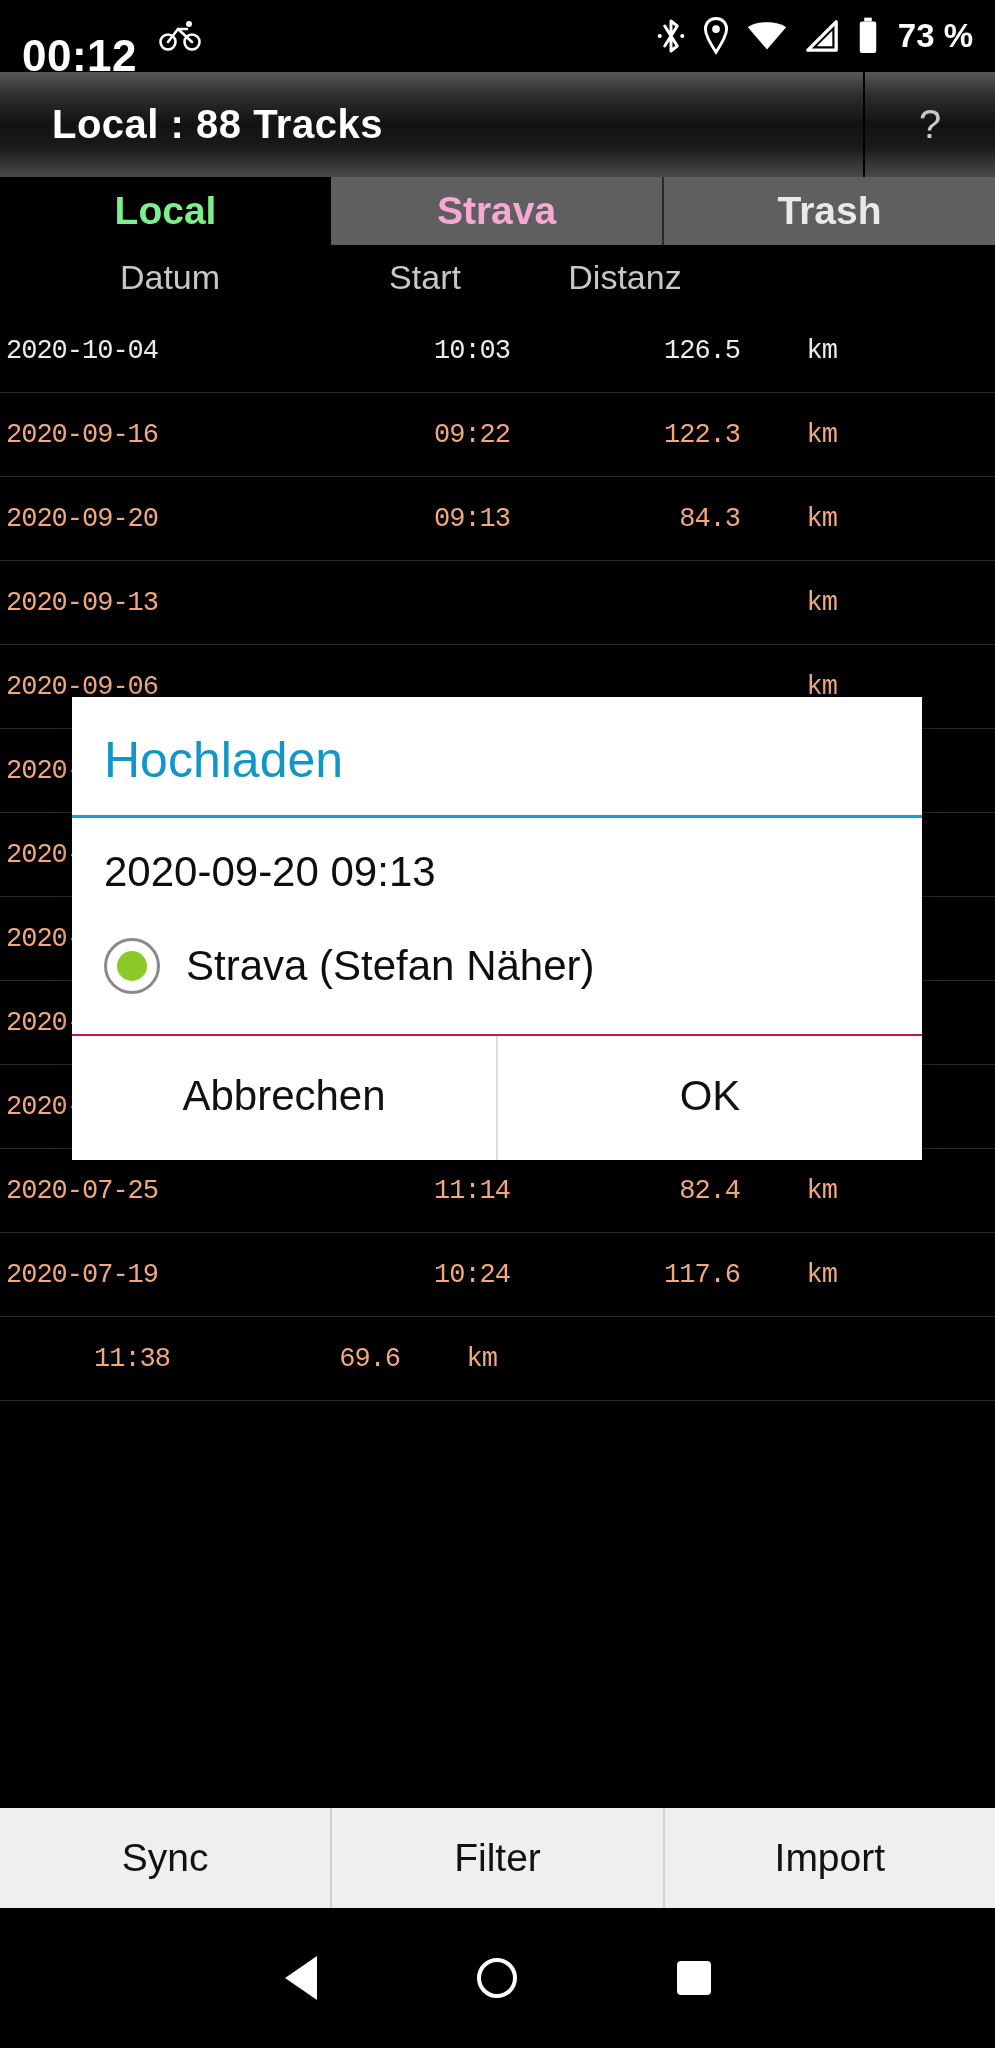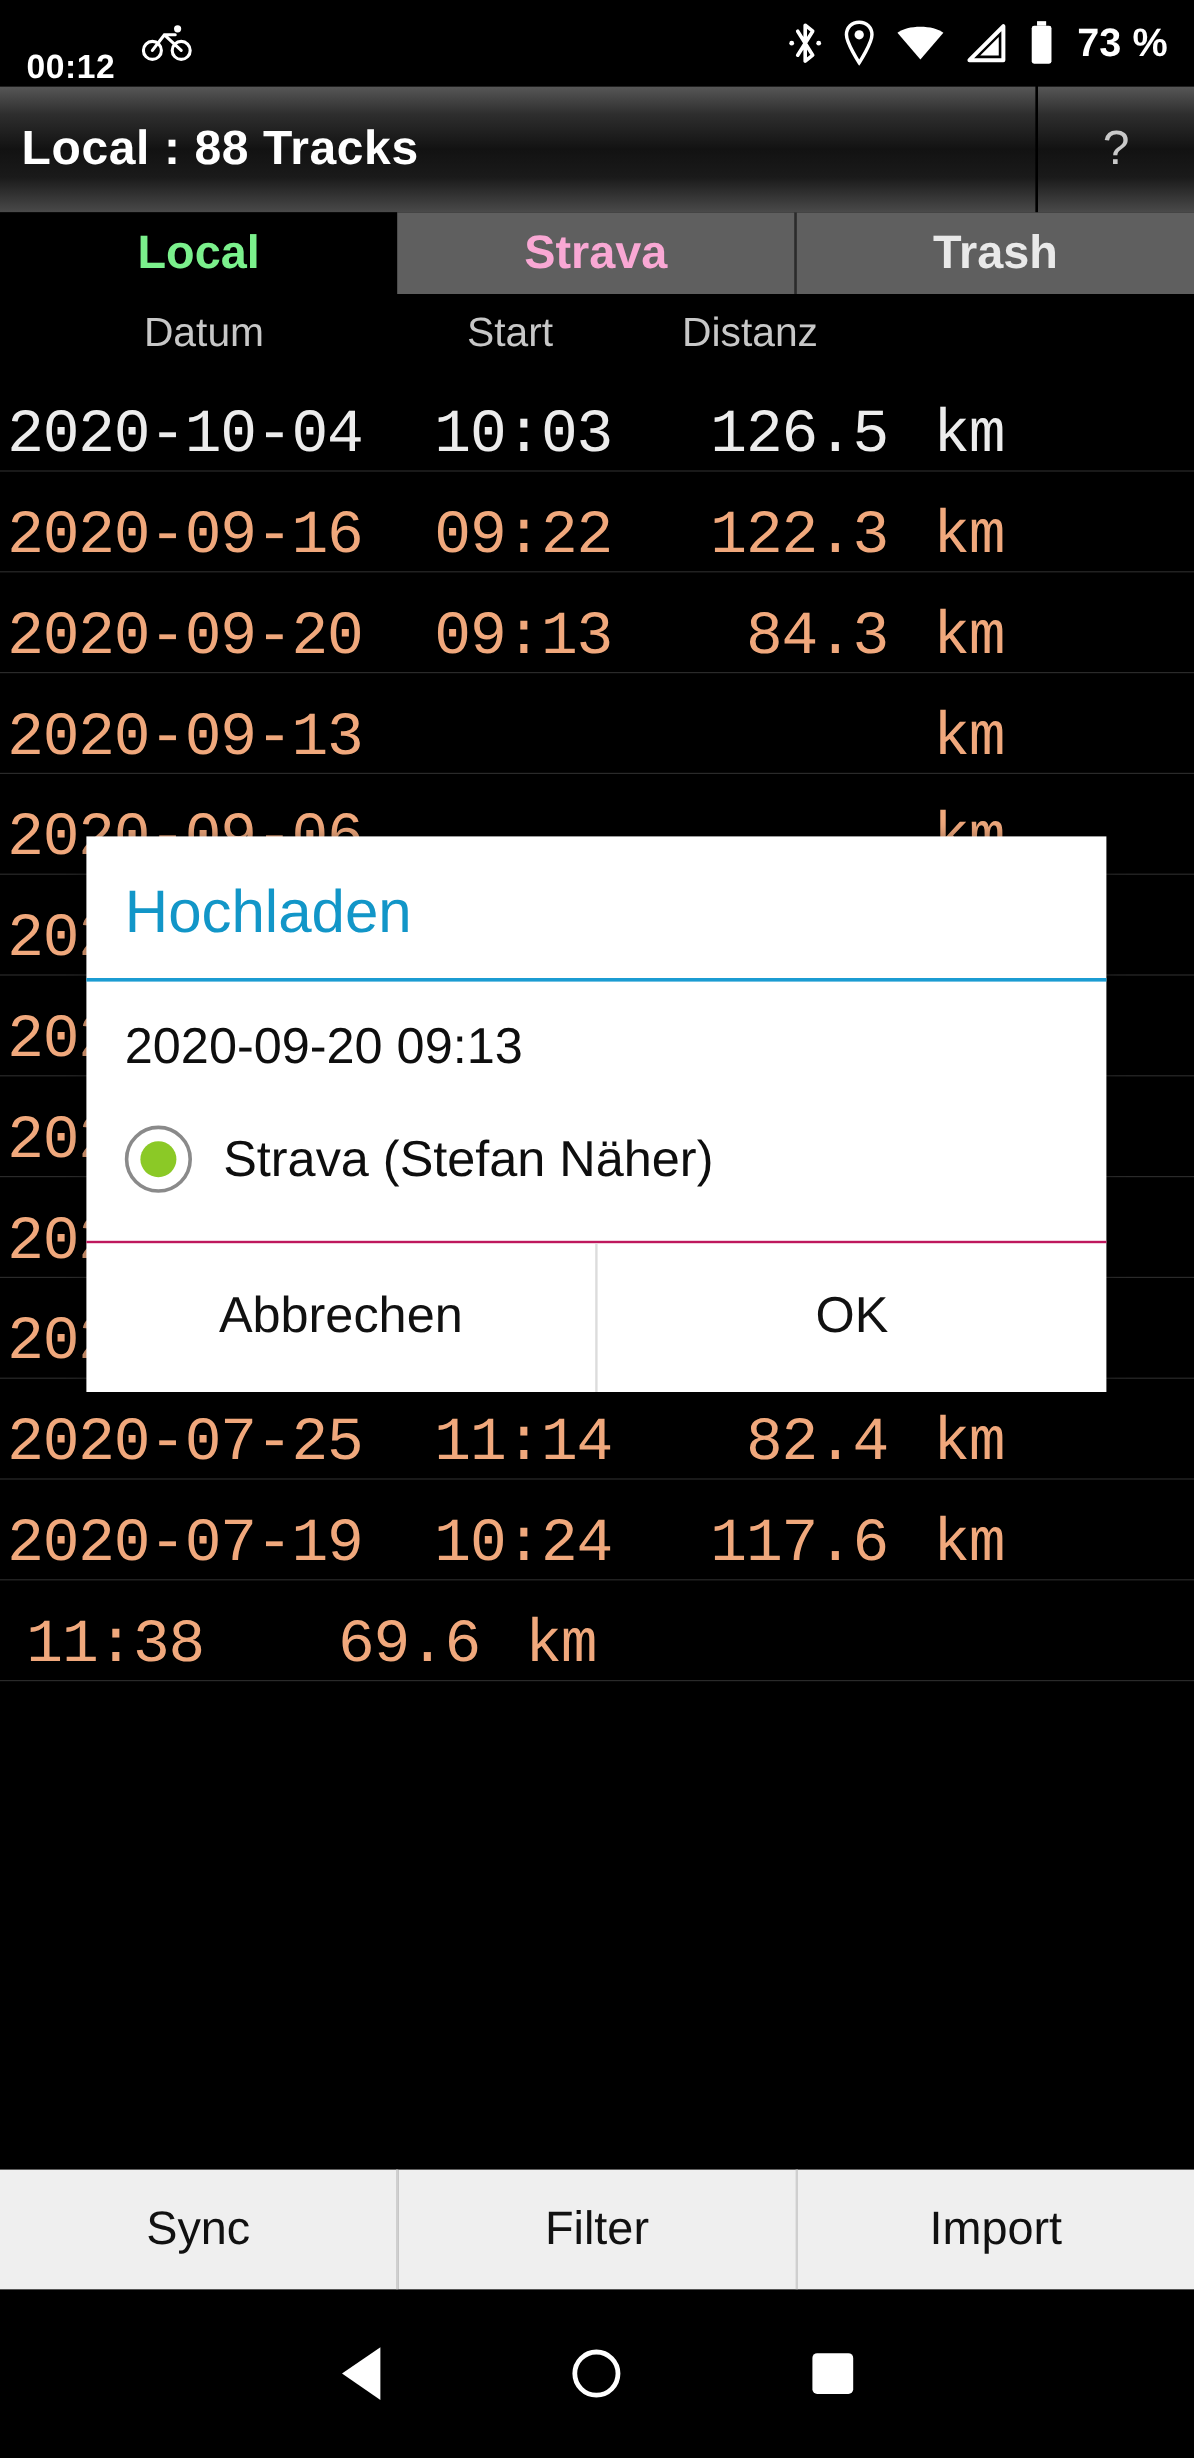--- a/index.html
+++ b/index.html
@@ -10,21 +10,21 @@
     overflow:hidden; position:relative;
   }
 
   
   #statusbar{
     height:72px; background:#000; color:#fff;
     display:flex; align-items:center; padding:0 22px;
     position:relative;
   }
   #statusbar .clock{
-    font-size:28px; font-weight:600; letter-spacing:.5px;
+    font-size:44px; font-weight:600; letter-spacing:.5px;
     font-family:"Liberation Sans", sans-serif;
     margin-top:40px;
   }
   #statusbar .bike{ margin-left:22px; display:flex; align-items:center; }
   #statusbar .right{
     margin-left:auto; display:flex; align-items:center; gap:16px;
   }
   #statusbar .right .batt-txt{
     font-size:33px; font-weight:600; margin-left:2px;
   }
@@ -32,21 +32,21 @@
 
   
   #titlebar{
     height:105px; display:flex; align-items:stretch;
     background:#000;
   }
   #titlebar .title-main{
     flex:1;
     background:linear-gradient(to bottom,#575757 0%,#2e2e2e 22%,#121212 50%,#1a1a1a 72%,#4a4a4a 100%);
     display:flex; align-items:center;
-    padding-left:18px;
+    padding-left:52px;
     border-right:2px solid #000;
   }
   #titlebar .title-main span{
     color:#fff; font-size:40px; font-weight:bold; letter-spacing:.5px;
   }
   #titlebar .title-help{
     width:130px;
     background:linear-gradient(to bottom,#575757 0%,#2e2e2e 22%,#121212 50%,#1a1a1a 72%,#4a4a4a 100%);
     display:flex; align-items:center; justify-content:center;
   }
@@ -68,24 +68,24 @@
     color:#c7c7c7; font-size:34px; text-align:center;
   }
   .c-date{ width:340px; }
   .c-start{ width:170px; }
   .c-dist{ width:230px; }
   .c-unit{ width:125px; }
 
   
   #list{ background:#000; }
   .row{
-    height:84px; display:flex; align-items:flex-end;
+    height:84px; display:flex; align-items:center;
     border-bottom:1px solid #2a2a2a;
     font-family:"Liberation Mono", monospace;
-    font-size:51px; letter-spacing:-1px;
+    font-size:27px; letter-spacing:-1px;
   }
   .row.white{ color:#ececec; }
   .row.orange{ color:#f0a87c; }
   .row .cell{ text-align:right; }
   .row .d{ width:340px; padding-right:4px; text-align:left; padding-left:6px;}
   .row .s{ width:170px; }
   .row .k{ width:230px; }
   .row .u{ width:125px; text-align:right; padding-right:28px; }
 
   

